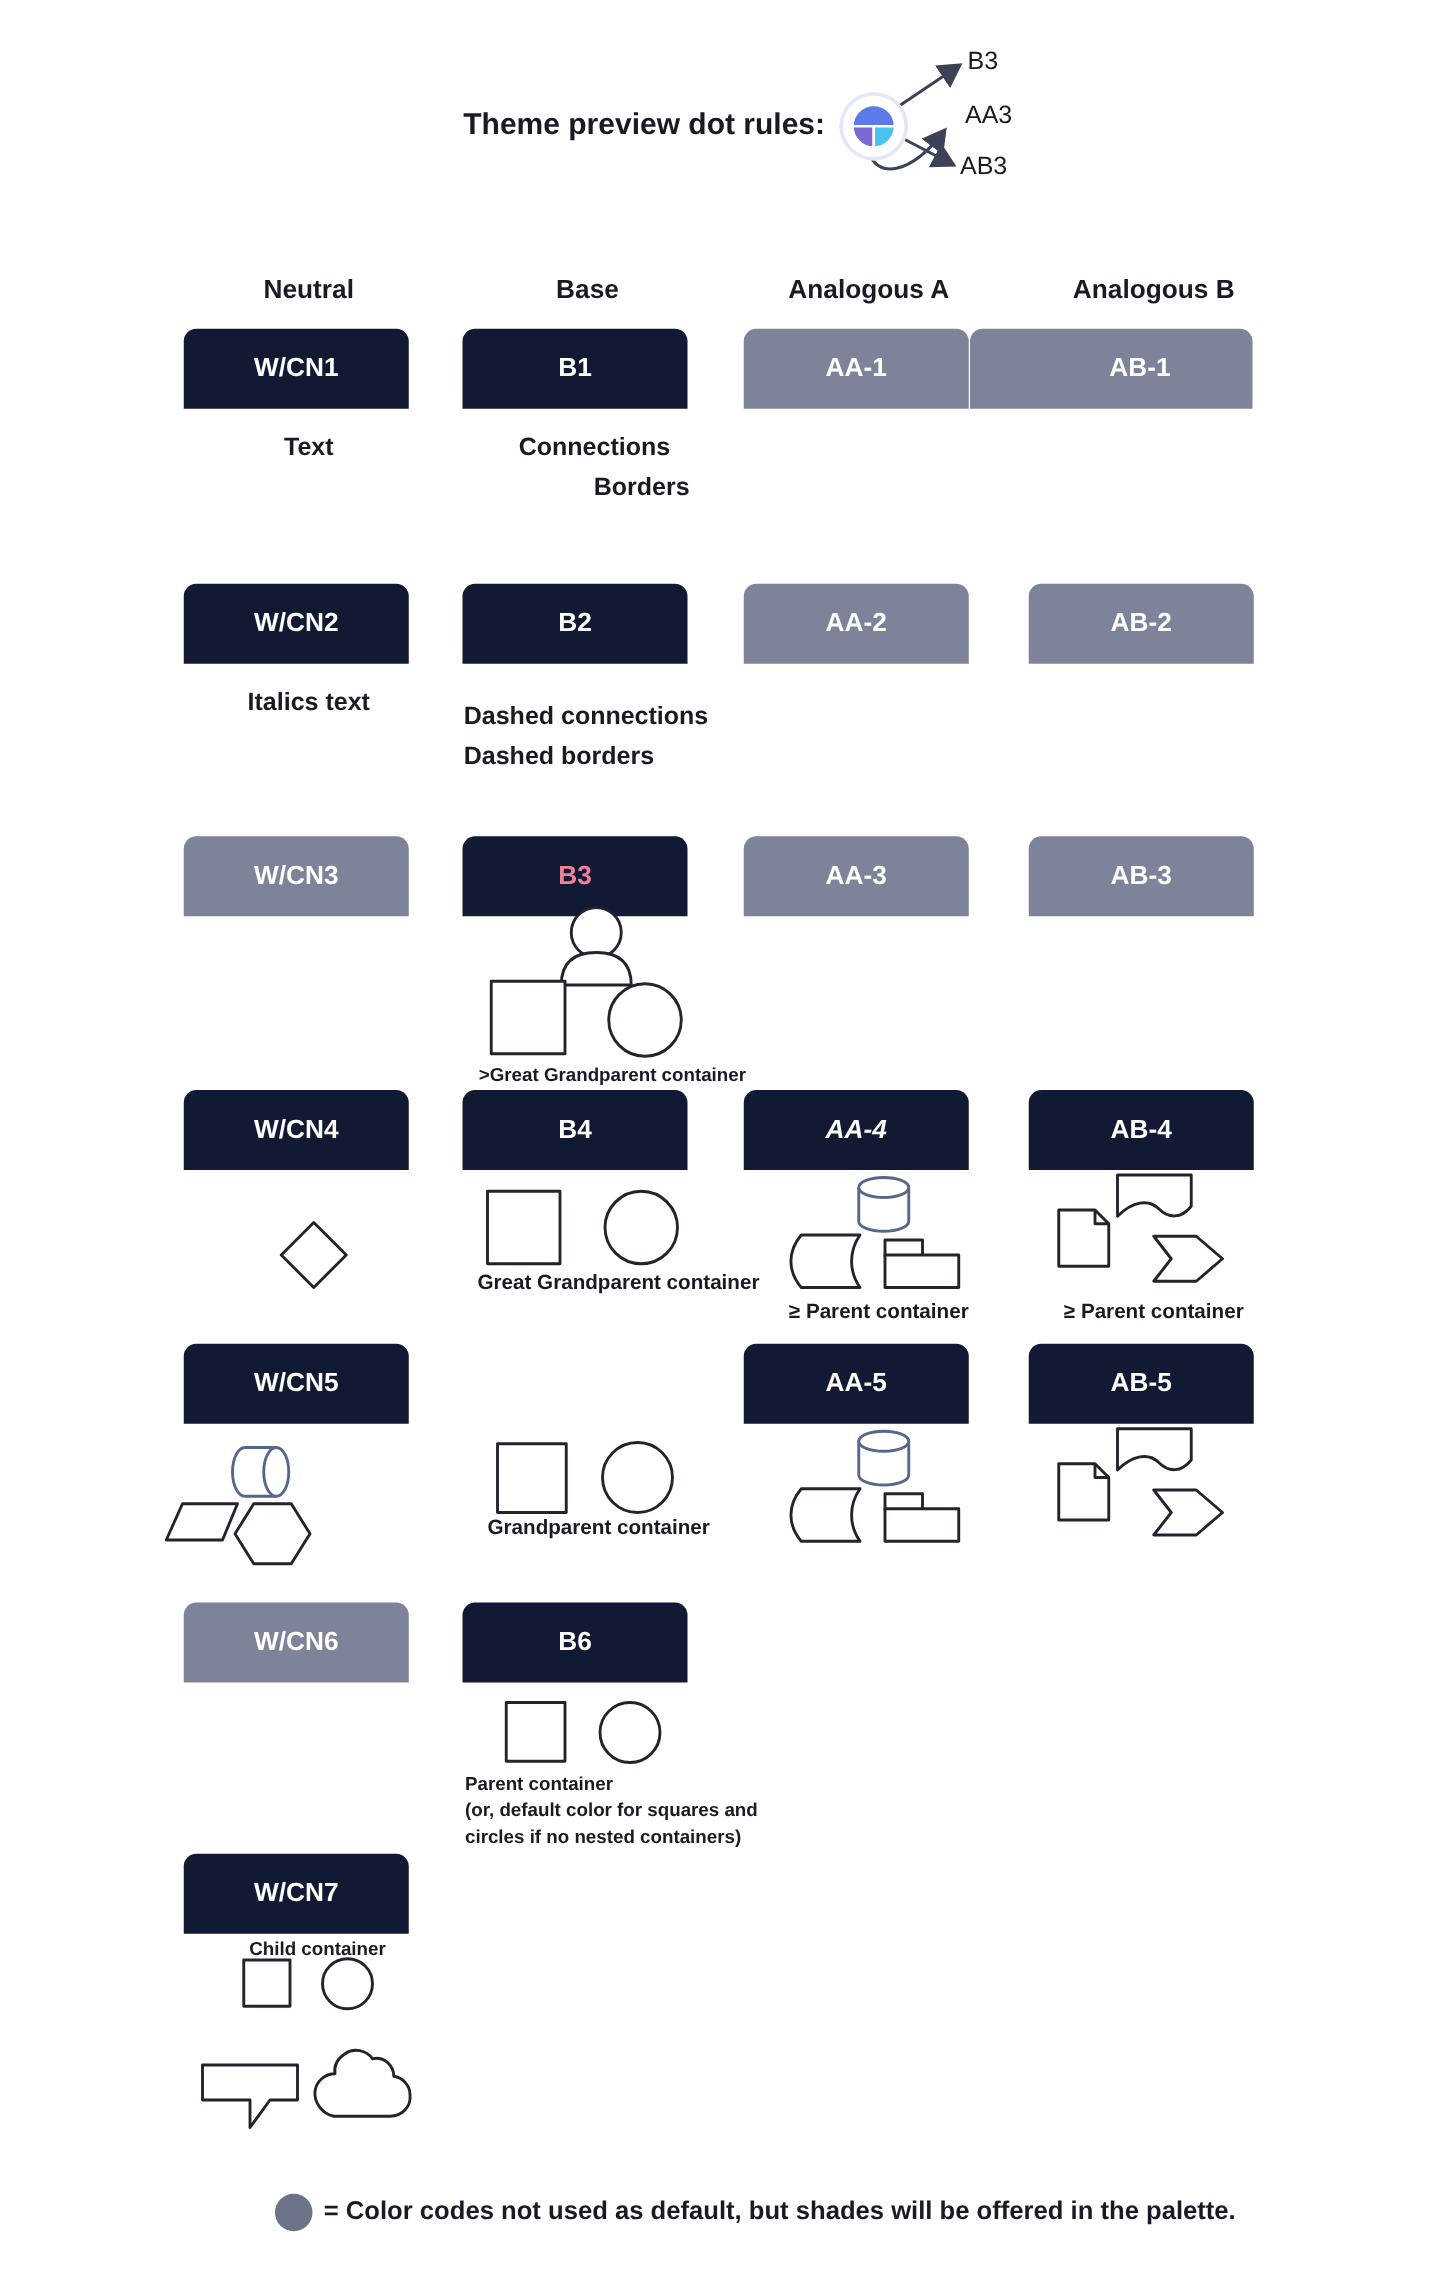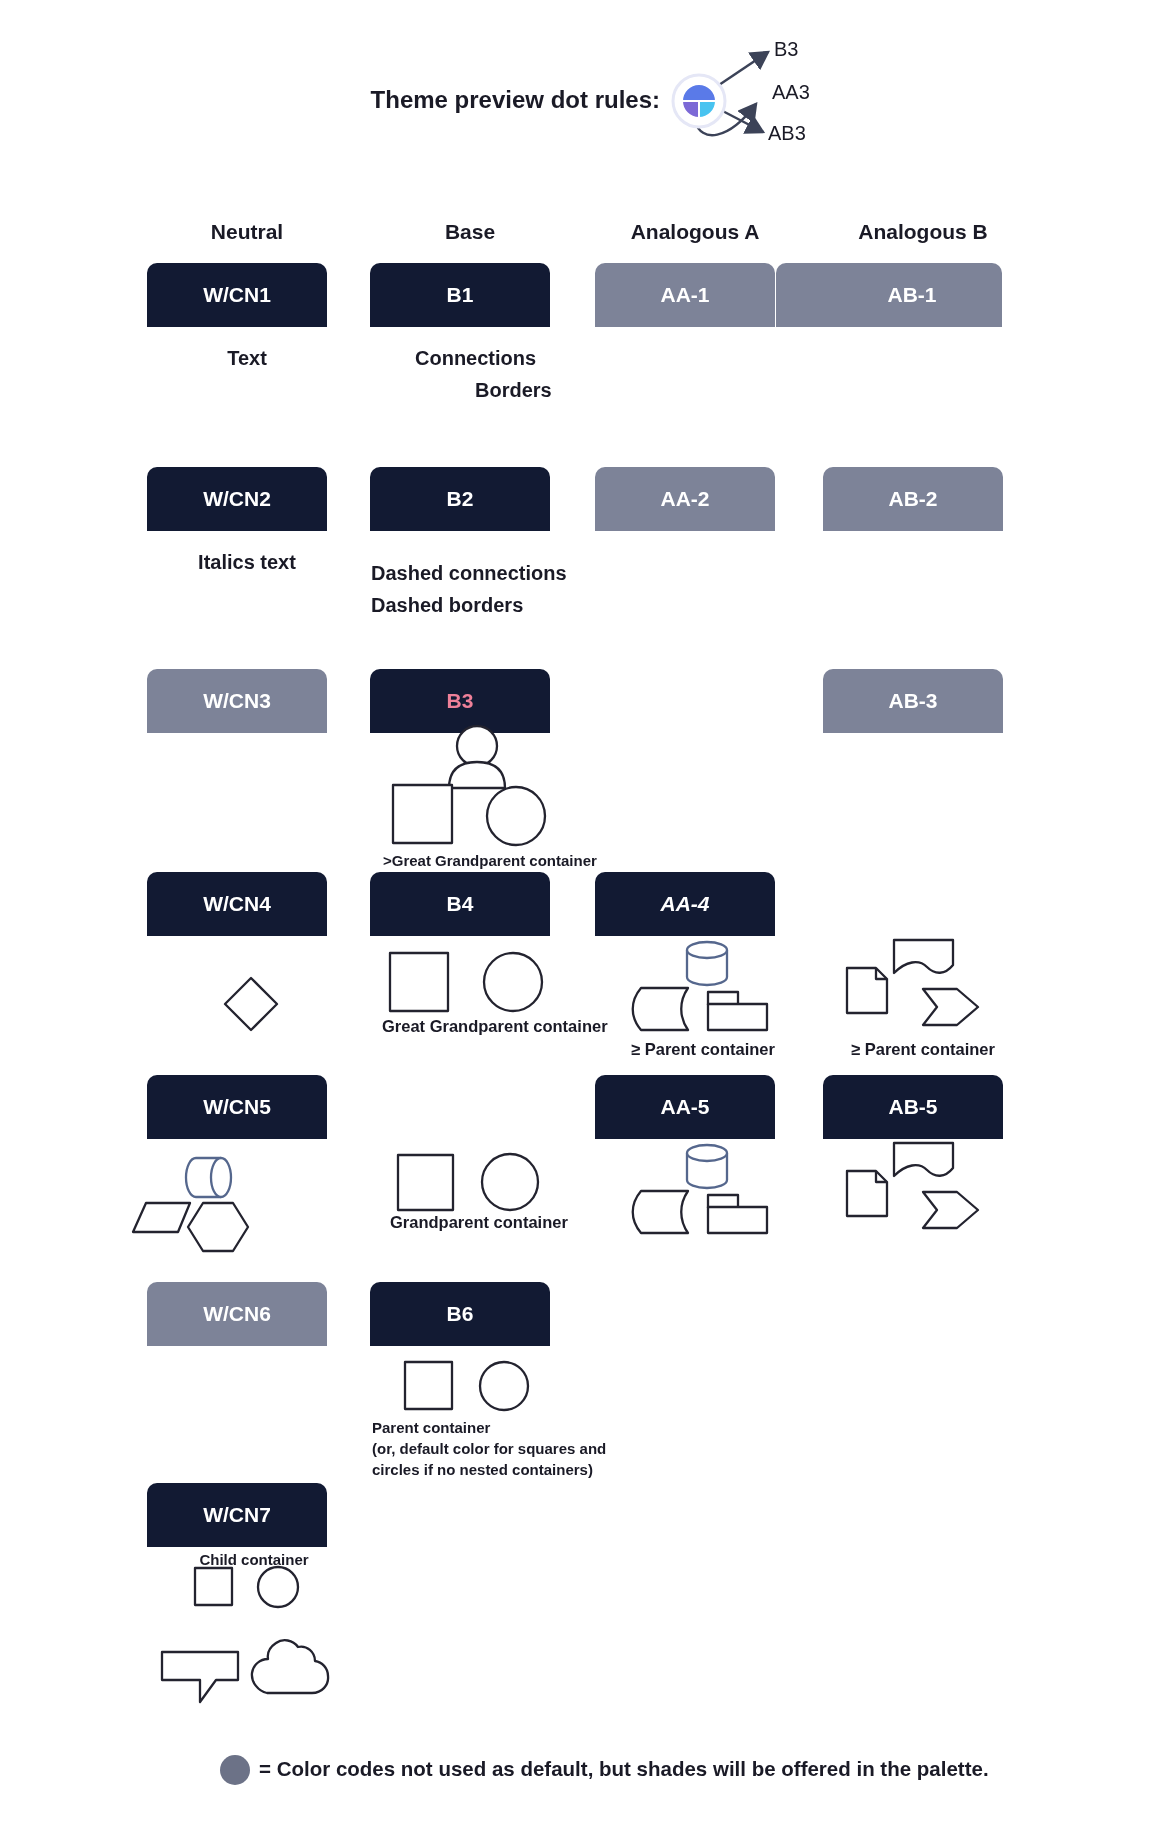--- a/index.html
+++ b/index.html
@@ -75,26 +75,28 @@
   <div class="btn dark" style="left:147px;top:467px;">W/CN2</div>
   <div class="btn dark" style="left:370px;top:467px;">B2</div>
   <div class="btn gray" style="left:595px;top:467px;">AA-2</div>
   <div class="btn gray" style="left:823px;top:467px;">AB-2</div>
   <div class="cap cap-lg center200" style="left:147px;top:551px;">Italics text</div>
   <div class="cap cap-lg" style="left:371px;top:562px;">Dashed connections</div>
   <div class="cap cap-lg" style="left:371px;top:594px;">Dashed borders</div>
 
   <div class="btn gray" style="left:147px;top:669px;">W/CN3</div>
   <div class="btn dark pink" style="left:370px;top:669px;">B3</div>
+  <div class="btn gray" style="left:595px;top:669px;">AA-3</div>
   <div class="btn gray" style="left:823px;top:669px;">AB-3</div>
   <div class="cap cap-sm" style="left:383px;top:852px;">&gt;Great Grandparent container</div>
 
   <div class="btn dark" style="left:147px;top:872px;">W/CN4</div>
   <div class="btn dark" style="left:370px;top:872px;">B4</div>
   <div class="btn dark" style="left:595px;top:872px;font-style:italic;">AA-4</div>
+  <div class="btn dark" style="left:823px;top:872px;">AB-4</div>
   <div class="cap cap-md" style="left:382px;top:1017px;">Great Grandparent container</div>
   <div class="cap cap-md" style="left:598px;top:1040px;width:210px;text-align:center;">≥  Parent container</div>
   <div class="cap cap-md" style="left:823px;top:1040px;width:200px;text-align:center;">≥ Parent container</div>
 
   <div class="btn dark" style="left:147px;top:1075px;">W/CN5</div>
   <div class="btn dark" style="left:595px;top:1075px;">AA-5</div>
   <div class="btn dark" style="left:823px;top:1075px;">AB-5</div>
   <div class="cap cap-md" style="left:390px;top:1213px;">Grandparent container</div>
 
   <div class="btn gray" style="left:147px;top:1282px;">W/CN6</div>

